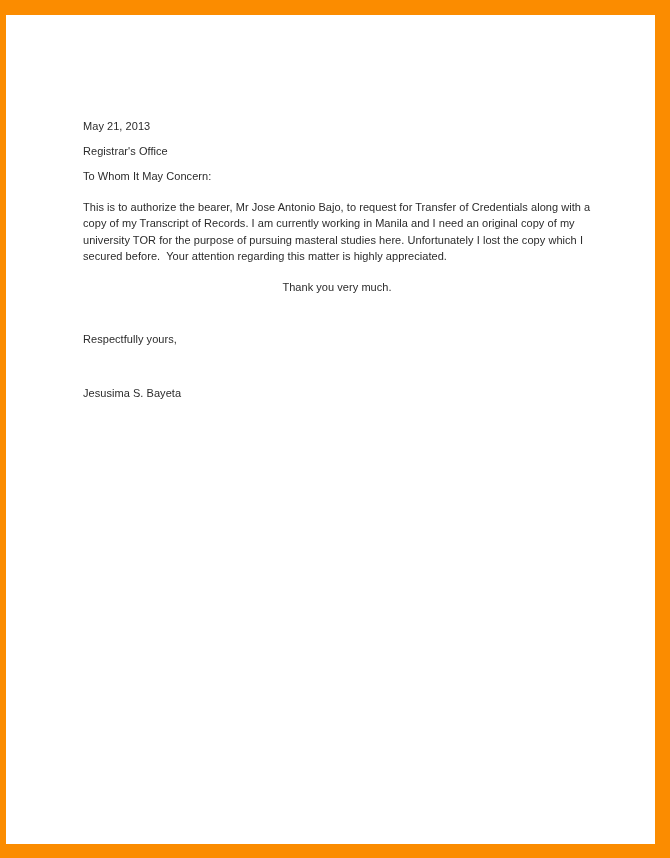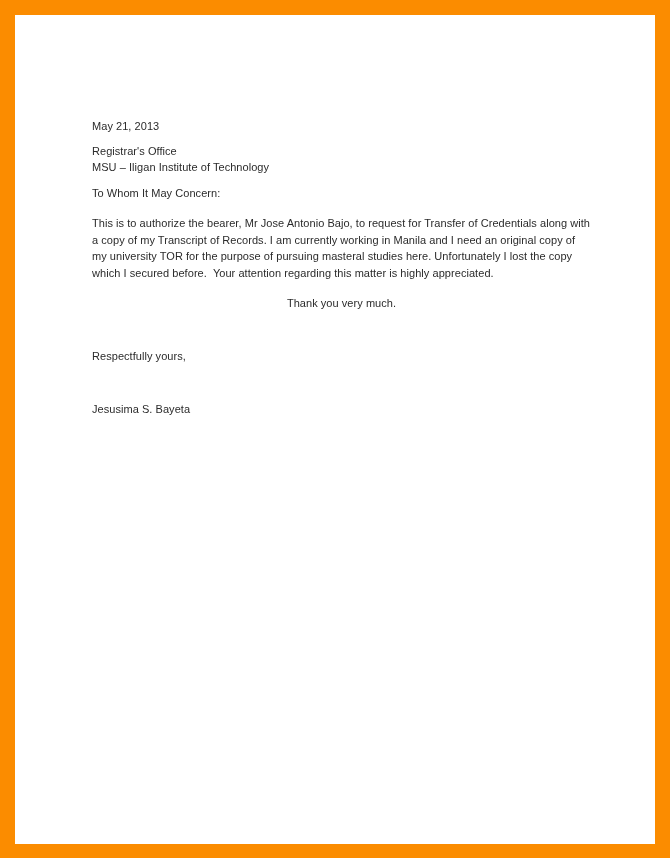--- a/index.html
+++ b/index.html
@@ -10,21 +10,21 @@
     width: 670px;
     height: 858px;
     background: #FB8C00;
     font-family: "Liberation Sans", "DejaVu Sans", sans-serif;
     overflow: hidden;
   }
   .document-frame {
     box-sizing: border-box;
     width: 670px;
     height: 858px;
-    padding: 15px 15px 14px 15px;
+    padding: 15px 15px 14px 6px;
     background: #FB8C00;
   }
   .letter-page {
     box-sizing: border-box;
     width: 100%;
     height: 100%;
     background: #FFFFFF;
     box-shadow: inset 0 0 1px rgba(255,255,255,0.9);
     padding: 103px 64px 0 77px;
     overflow: hidden;
@@ -63,21 +63,20 @@
 <body>
 
 <div class="document-frame">
   <div class="letter-page">
     <div class="letter-content">
 
       <p class="letter-date">May 21, 2013</p>
 
       <div class="recipient-block">
         <p>Registrar's Office</p>
-        <p>MSU – Iligan Institute of Technology</p>
       </div>
 
       <p class="salutation">To Whom It May Concern:</p>
 
       <p class="body-paragraph">This is to authorize the bearer, Mr Jose Antonio Bajo, to request for Transfer of Credentials along with a copy of my Transcript of Records. I am currently working in Manila and I need an original copy of my university TOR for the purpose of pursuing masteral studies here. Unfortunately I lost the copy which I secured before.&nbsp; Your attention regarding this matter is highly appreciated.</p>
 
       <p class="thanks-line">Thank you very much.</p>
 
       <p class="signoff">Respectfully yours,</p>
 

